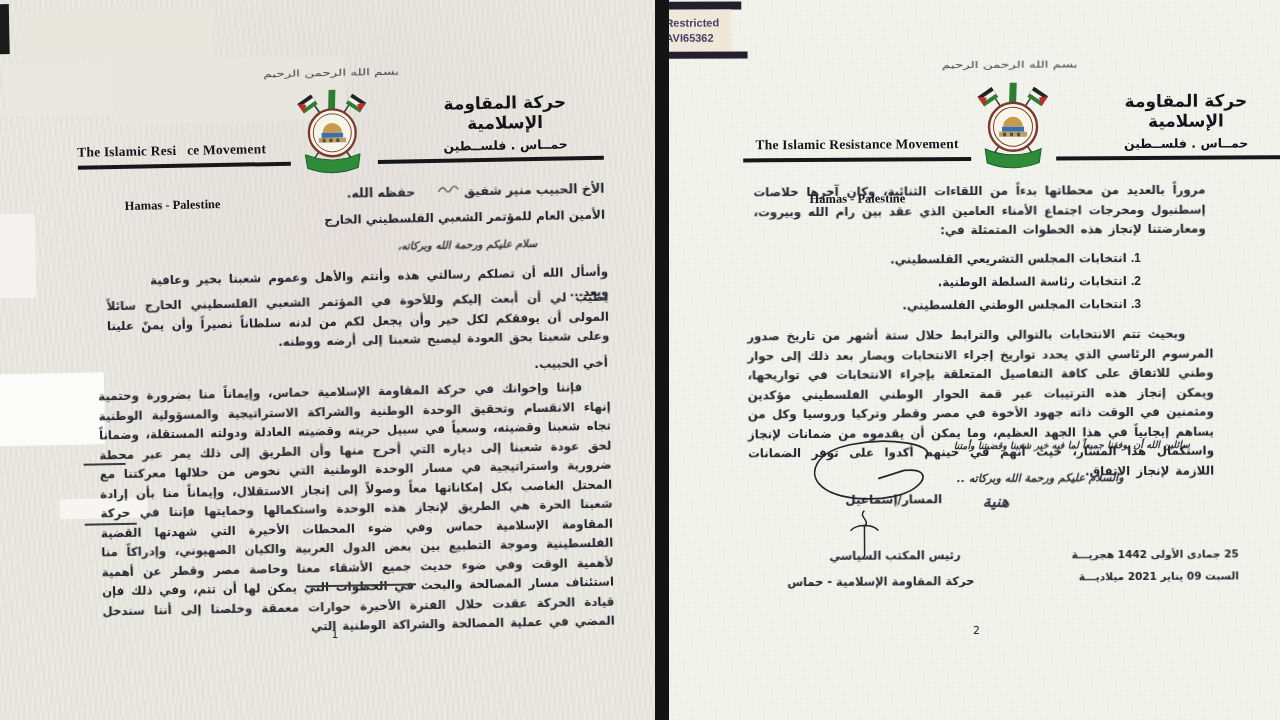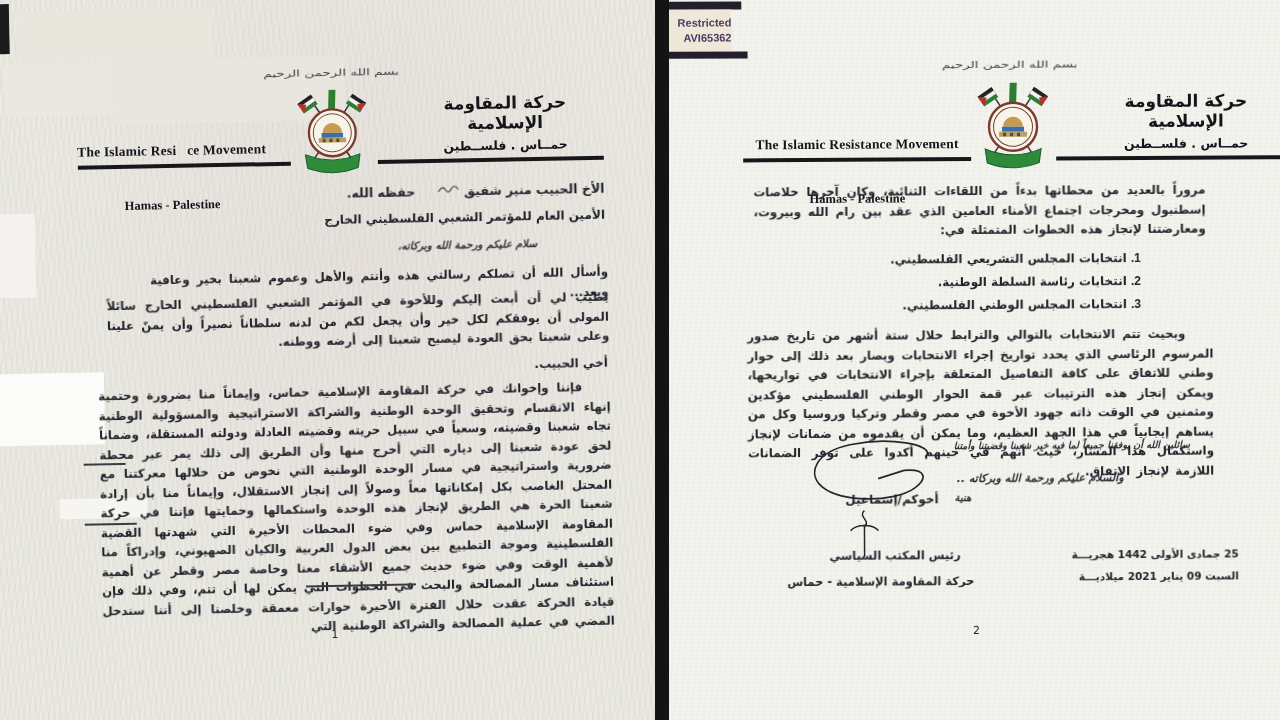--- a/index.html
+++ b/index.html
@@ -38,21 +38,21 @@
   .addressee{font-size:12.5px;font-weight:800;text-align:right;}
   .addr-suffix{font-weight:800;}
   .subtitle-line{font-size:12px;font-weight:800;text-align:right;}
   .script{font-size:10.5px;font-weight:600;font-style:italic;filter:blur(.45px);color:#34343c;}
   .para{font-size:11.8px;font-weight:700;line-height:19.5px;text-align:justify;
         text-align-last:right;word-spacing:2px;}
   .para-first{text-indent:28px;}
   .salut{font-size:12px;font-weight:800;text-align:right;}
   .pagenum{position:absolute;width:100%;text-align:center;font-size:11px;color:#2a2a30;}
   .pen-dash{position:absolute;height:2px;background:#3a3a40;filter:blur(.3px);}
-  .restricted{position:absolute;left:-10px;top:0;width:80px;text-align:right;}
+  .restricted{position:absolute;left:-10px;top:0;width:80px;}
   .restricted .bar{background:#241f2c;height:8px;width:84px;}
   .restricted .bar2{background:#241f2c;height:7px;width:90px;}
   .restricted .body{background:#efe7d7;width:66px;padding:6px 0 6px 8px;}
   .restricted .t{font-size:11px;font-weight:700;color:#4a3c66;font-family:"Liberation Sans",sans-serif;line-height:15px;}
   .list-line{font-size:12px;font-weight:800;line-height:23px;text-align:right;}
   .list-line .num{font-family:"Liberation Sans",sans-serif;}
   .sig-label{font-size:11.5px;font-weight:800;text-align:center;}
   .dates{font-size:10.5px;font-weight:800;text-align:right;line-height:22px;}
   .hw{color:#2c2c34;}
   svg{display:block;}
@@ -202,22 +202,22 @@
 
       <div class="abs ar script hw" style="left:210px;top:440px;width:310px;text-align:right;font-size:9.5px;">سائلين الله أن يوفقنا جميعاً لما فيه خير شعبنا وقضيتنا وأمتنا</div>
       <div class="abs ar script hw" style="left:230px;top:472px;width:280px;text-align:center;font-size:11px;font-weight:800;">والسلام عليكم ورحمة الله وبركاته ..</div>
 
       <div class="abs" style="left:138px;top:438px;">
         <svg width="134" height="68" viewBox="0 0 134 68">
           <path d="M118 18 C 128 6, 80 -2, 42 6 C 8 13, -2 34, 14 48 C 32 64, 86 64, 106 50 C 120 40, 118 30, 96 32 L 70 40" fill="none" stroke="#26262c" stroke-width="1.7"></path>
         </svg>
       </div>
       <div class="abs ar blurred" style="left:175px;top:492px;width:180px;font-size:12px;font-weight:800;text-align:left;">
-        <span>أخوكم/إسماعيل</span>
-        <span class="script" style="font-size:10px;margin-right:54px;float:right;font-style:italic;">هنية</span>
+        <span>المسار/إسماعيل</span>
+        <span class="script" style="font-size:16px;margin-right:16px;float:right;font-style:italic;">هنية</span>
       </div>
       <div class="abs" style="left:172px;top:508px;">
         <svg width="44" height="52" viewBox="0 0 44 52">
           <path d="M22 2 C 15 8, 29 12, 22 18 L 22 48 M 8 22 C 14 15, 30 15, 36 22" fill="none" stroke="#26262c" stroke-width="1.5"></path>
         </svg>
       </div>
       <div class="abs ar blurred sig-label" style="left:130px;top:548px;width:160px;text-align:right;">رئيس المكتب السياسي</div>
       <div class="abs ar blurred sig-label" style="left:105px;top:574px;width:210px;">حركة المقاومة الإسلامية - حماس</div>
 
       <div class="abs ar blurred dates" style="left:368px;top:544px;width:200px;">

